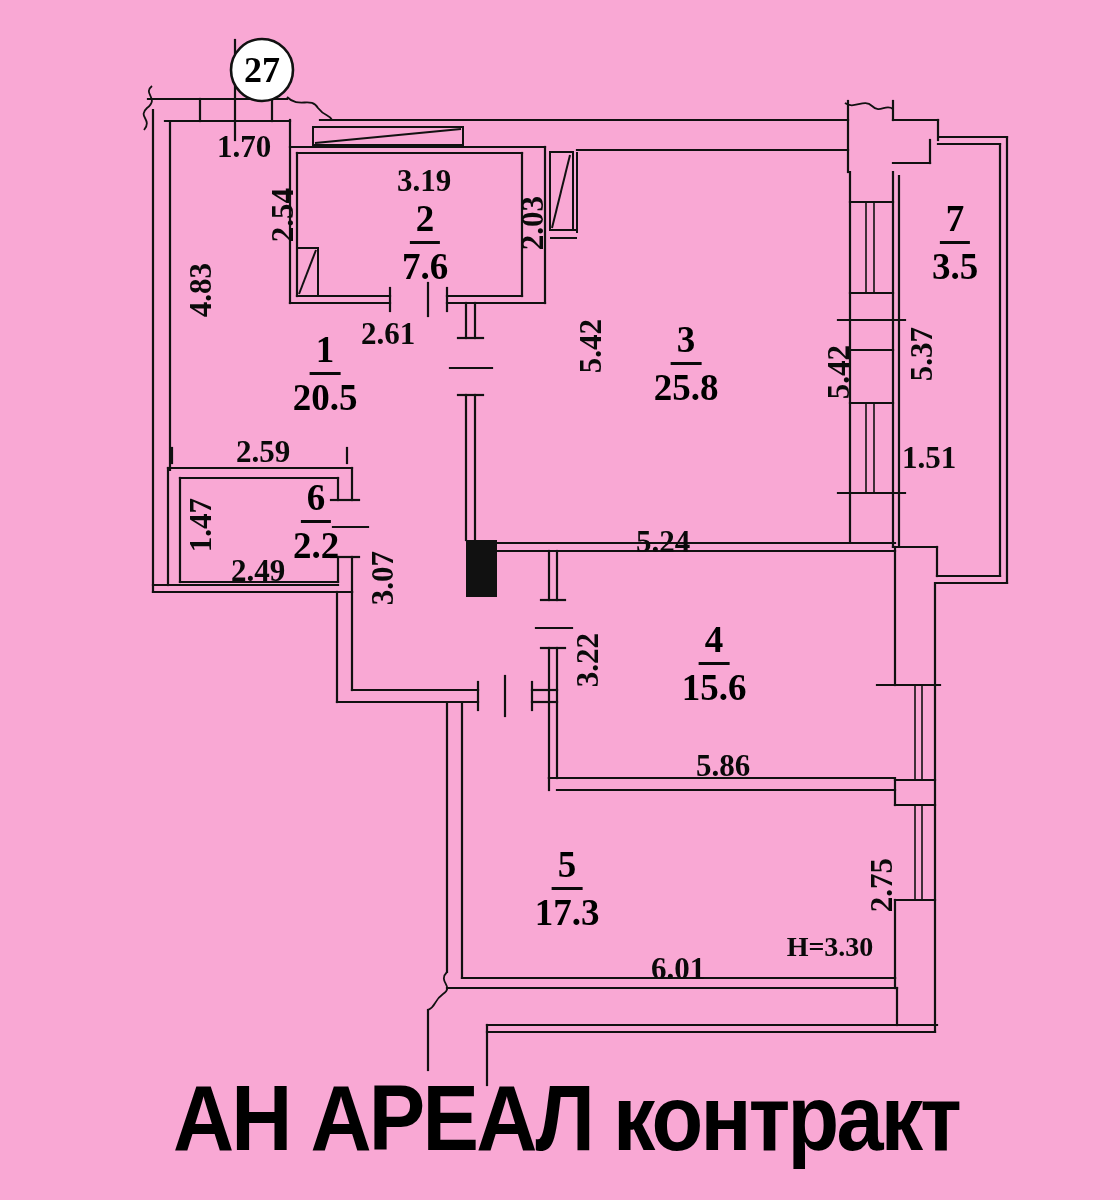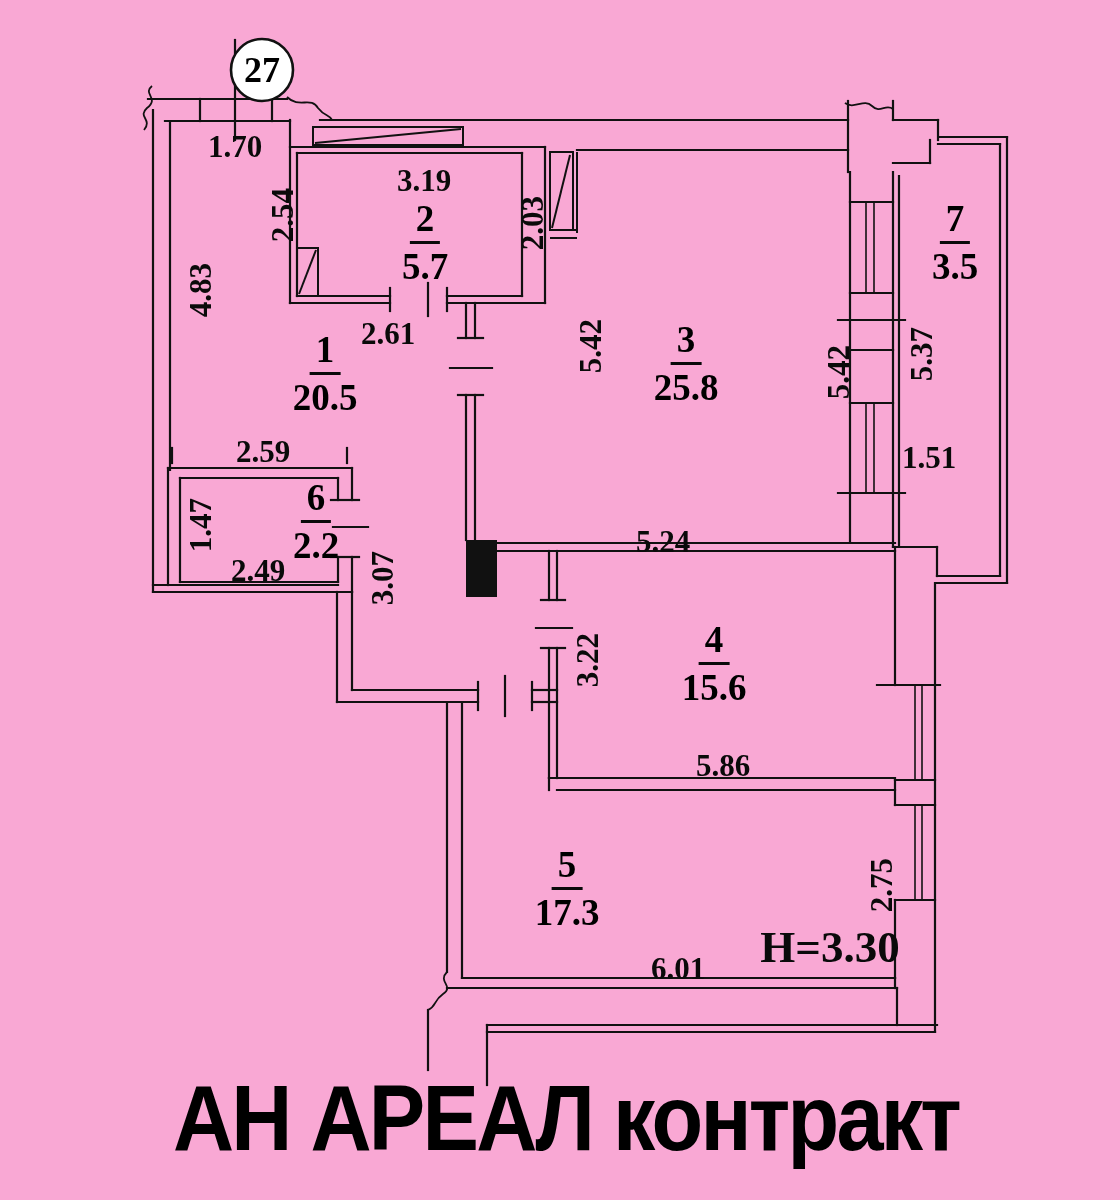--- a/index.html
+++ b/index.html
@@ -8,21 +8,21 @@
     font-family:"Liberation Serif","DejaVu Serif",serif;color:#000;
   }
   .plan-svg{position:absolute;left:0;top:0;}
   
   .dim{
     position:absolute;font:600 31px "Liberation Serif","DejaVu Serif",serif;
     color:#0a0a0a;white-space:nowrap;transform:translate(-50%,-50%);
     letter-spacing:0px;
   }
   .dim.v{transform:translate(-50%,-50%) rotate(-90deg);}
-  .dim.big{font-size:45px;font-weight:700;}
+  .dim.big{font-size:28px;font-weight:700;}
   
   .room-label{
     position:absolute;transform:translateX(-50%);text-align:center;line-height:1.0;
   }
   .room-num{
     display:inline-block;font:700 37px "Liberation Serif","DejaVu Serif",serif;
     border-bottom:3px solid #0a0a0a;padding:0 6px 1px 6px;
   }
   .room-area{
     font:700 37px "Liberation Serif","DejaVu Serif",serif;margin-top:1px;
@@ -209,21 +209,21 @@
   </svg>
 
   <div class="unit-num">27</div>
 
   <div class="room-label" style="left:325px;top:328px">
     <div class="room-num">1</div>
     <div class="room-area">20.5</div>
   </div>
   <div class="room-label" style="left:425px;top:197px">
     <div class="room-num">2</div>
-    <div class="room-area">5.7</div>
+    <div class="room-area">7.6</div>
   </div>
   <div class="room-label" style="left:686px;top:318px">
     <div class="room-num">3</div>
     <div class="room-area">25.8</div>
   </div>
   <div class="room-label" style="left:714px;top:618px">
     <div class="room-num">4</div>
     <div class="room-area">15.6</div>
   </div>
   <div class="room-label" style="left:567px;top:843px">
@@ -232,21 +232,21 @@
   </div>
   <div class="room-label" style="left:316px;top:476px">
     <div class="room-num">6</div>
     <div class="room-area">2.2</div>
   </div>
   <div class="room-label" style="left:955px;top:197px">
     <div class="room-num">7</div>
     <div class="room-area">3.5</div>
   </div>
 
-  <div class="dim" style="left:235px;top:147px">1.70</div>
+  <div class="dim" style="left:244px;top:147px">1.70</div>
   <div class="dim v" style="left:283px;top:215px">2.54</div>
   <div class="dim v" style="left:201px;top:290px">4.83</div>
   <div class="dim" style="left:424px;top:181px">3.19</div>
   <div class="dim v" style="left:533px;top:223px">2.03</div>
   <div class="dim" style="left:388px;top:334px">2.61</div>
   <div class="dim v" style="left:591px;top:346px">5.42</div>
   <div class="dim v" style="left:839px;top:372px">5.42</div>
   <div class="dim v" style="left:922px;top:354px">5.37</div>
   <div class="dim" style="left:929px;top:458px">1.51</div>
   <div class="dim" style="left:263px;top:452px">2.59</div>

